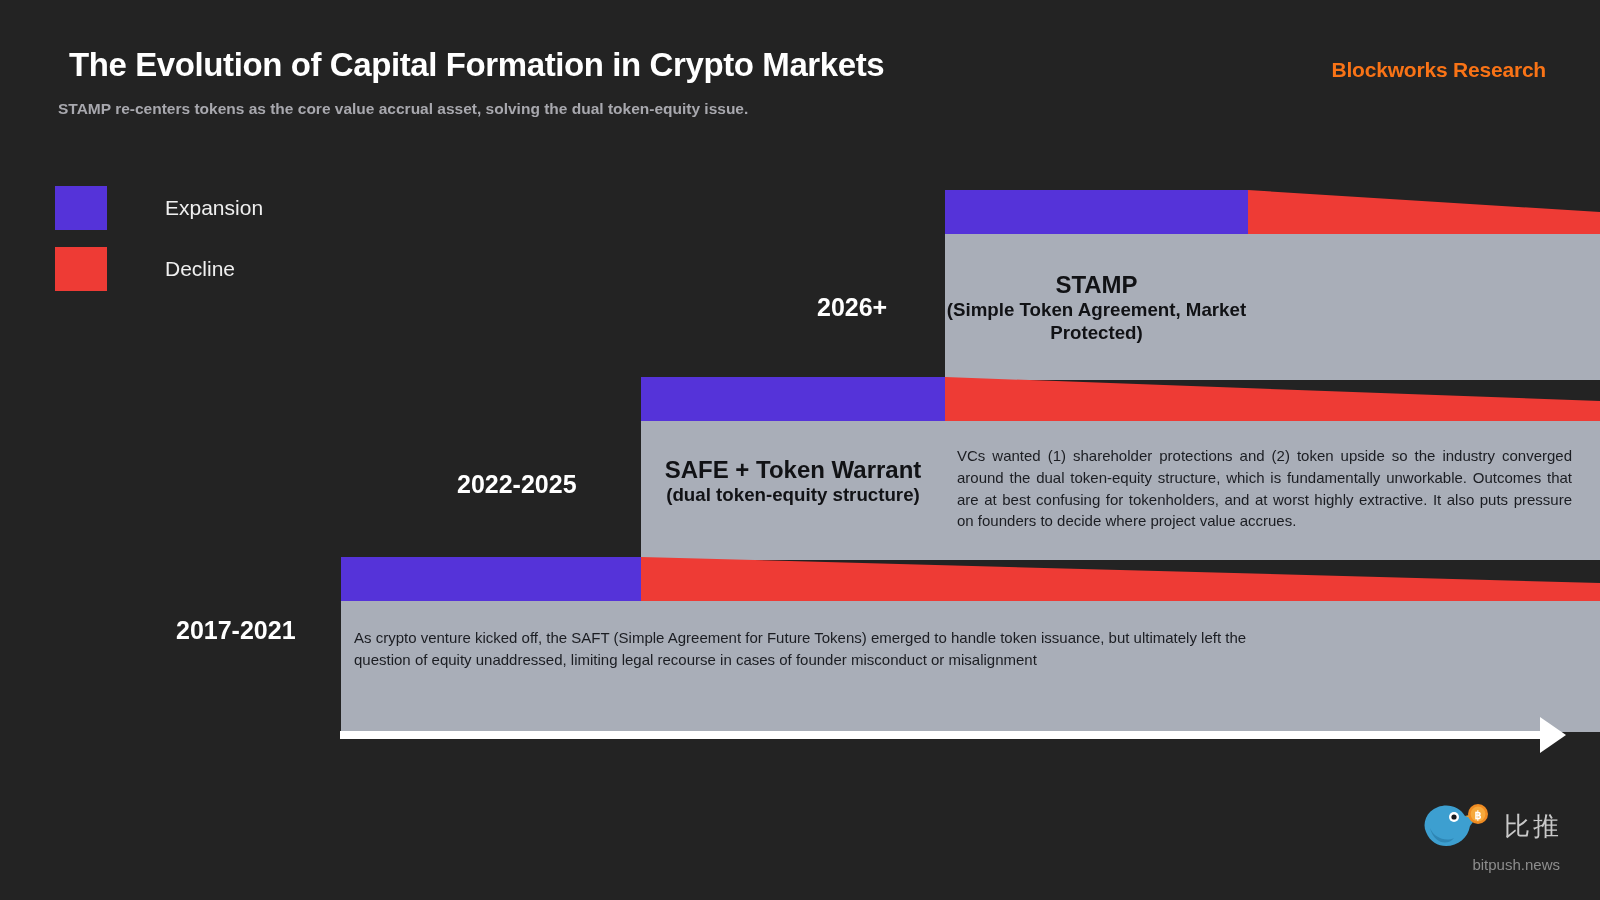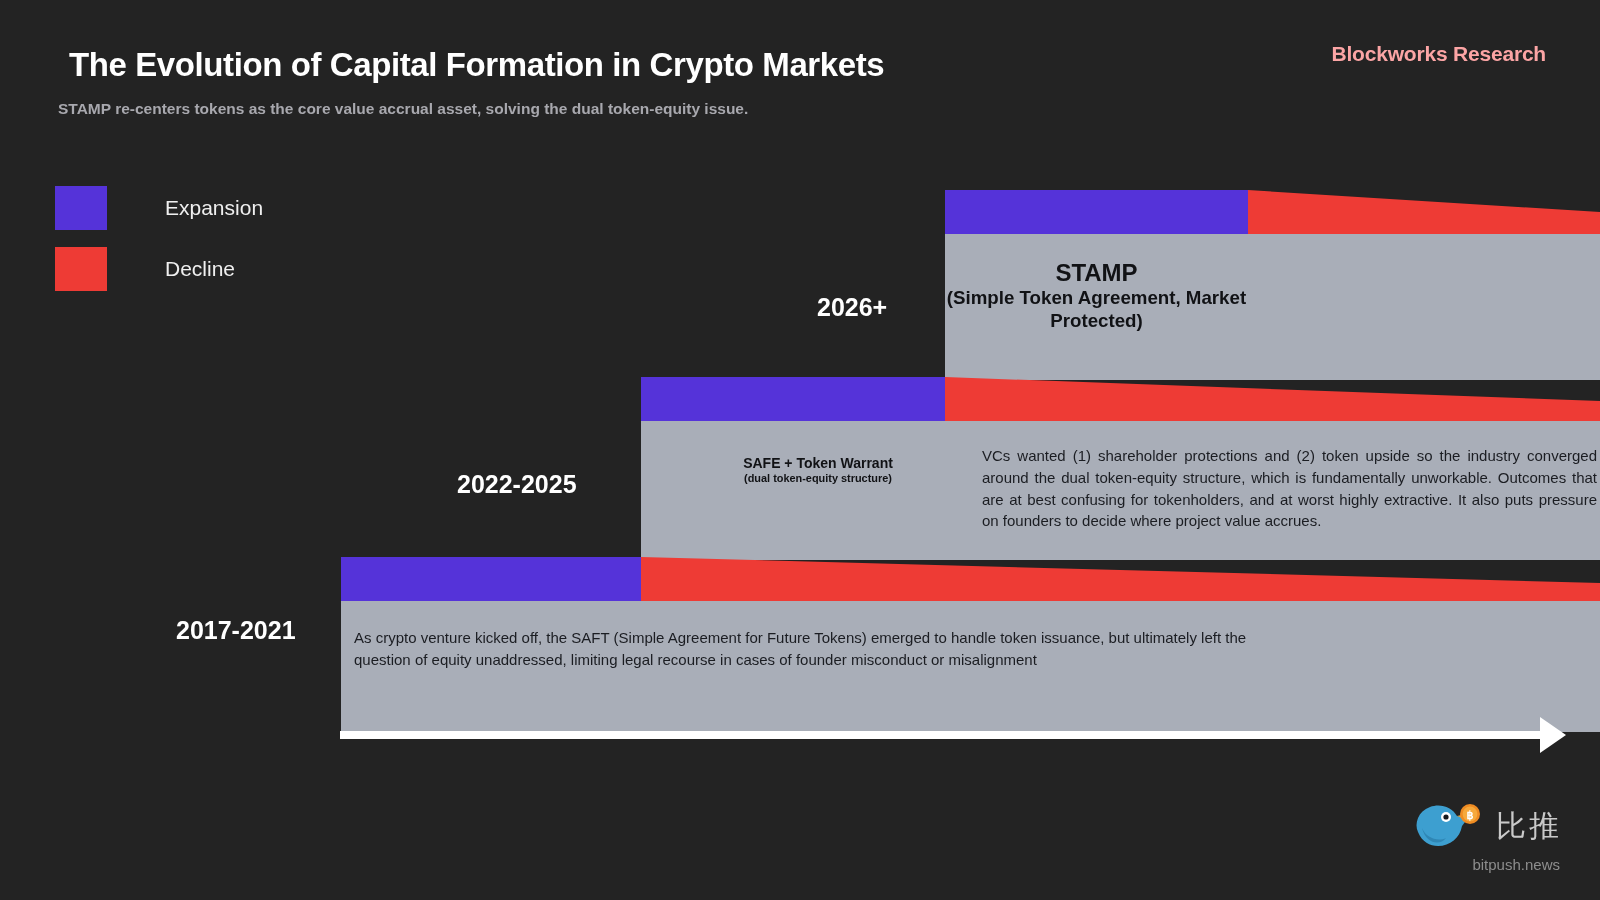--- a/index.html
+++ b/index.html
@@ -39,24 +39,24 @@
     left: 58px;
     top: 100px;
     font-size: 15.5px;
     font-weight: bold;
     color: #a8a8ae;
     white-space: nowrap;
   }
   .brand {
     position: absolute;
     right: 54px;
-    top: 42px;
+    top: 58px;
     font-size: 21px;
     font-weight: bold;
-    color: #fca5a5;
+    color: #f97316;
     letter-spacing: -0.2px;
     white-space: nowrap;
   }
 
   
   .legend {
     position: absolute;
     left: 55px;
     top: 186px;
   }
@@ -147,21 +147,21 @@
   
   .watermark {
     position: absolute;
     right: 38px;
     bottom: 22px;
     width: 220px;
     height: 80px;
   }
   .wm-row { display: flex; align-items: center; justify-content: flex-end; }
   .wm-cn {
-    font-size: 30px;
+    font-size: 26px;
     color: #c9c9c9;
     margin-left: 10px;
     letter-spacing: 3px;
     font-family: "DejaVu Sans", sans-serif;
     text-align: center;
   }
   .wm-url {
     text-align: right;
     font-size: 15px;
     color: #8d8d8d;
@@ -192,38 +192,38 @@
   <div class="year-label" style="left:817px; top:293px;">2026+</div>
 
   <div class="tier" style="left:945px; top:190px; width:655px; height:190px;">
     <div class="tier-bar" style="width:303px; background:#5533D9;"></div>
     <div class="tier-wedge" style="left:303px; width:352px;">
       <svg width="352" height="46" viewBox="0 0 352 46" preserveAspectRatio="none">
         <polygon points="0,0 352,22 352,46 0,46" fill="#EE3B35"></polygon>
       </svg>
     </div>
     <div class="tier-panel" style="left:0px; top:44px; width:655px; height:146px;">
-      <div class="tier-heading" style="width:303px; font-size:24px; padding-top:24px;">
+      <div class="tier-heading" style="width:303px; font-size:24px; padding-top:36px;">
         <span>STAMP</span>
         <span class="sub">(Simple Token Agreement, Market Protected)</span>
       </div>
     </div>
   </div>
 
   <div class="year-label" style="left:457px; top:470px;text-align:right;">2022-2025</div>
 
   <div class="tier" style="left:641px; top:377px; width:959px; height:183px;">
     <div class="tier-bar" style="width:304px; background:#5533D9;"></div>
     <div class="tier-wedge" style="left:304px; width:655px;">
       <svg width="655" height="46" viewBox="0 0 655 46" preserveAspectRatio="none">
         <polygon points="0,0 655,24 655,46 0,46" fill="#EE3B35"></polygon>
       </svg>
     </div>
     <div class="tier-panel" style="left:0px; top:44px; width:959px; height:139px;">
-      <div class="tier-heading" style="width:304px; font-size:14px; padding-top:34px;padding-left:25px;">
+      <div class="tier-heading" style="width:304px; font-size:24px; padding-top:34px;">
         <span>SAFE + Token Warrant</span>
         <span class="sub">(dual token-equity structure)</span>
       </div>
       <div class="tier-desc justify" style="width:615px; font-size:15px; padding-top:24px; padding-left:12px;">VCs wanted (1) shareholder protections and (2) token upside so the industry converged around the dual token-equity structure, which is fundamentally unworkable. Outcomes that are at best confusing for tokenholders, and at worst highly extractive. It also puts pressure on founders to decide where project value accrues.</div>
     </div>
   </div>
 
   <div class="year-label" style="left:176px; top:616px;">2017-2021</div>
 
   <div class="tier" style="left:341px; top:557px; width:1259px; height:175px;">

